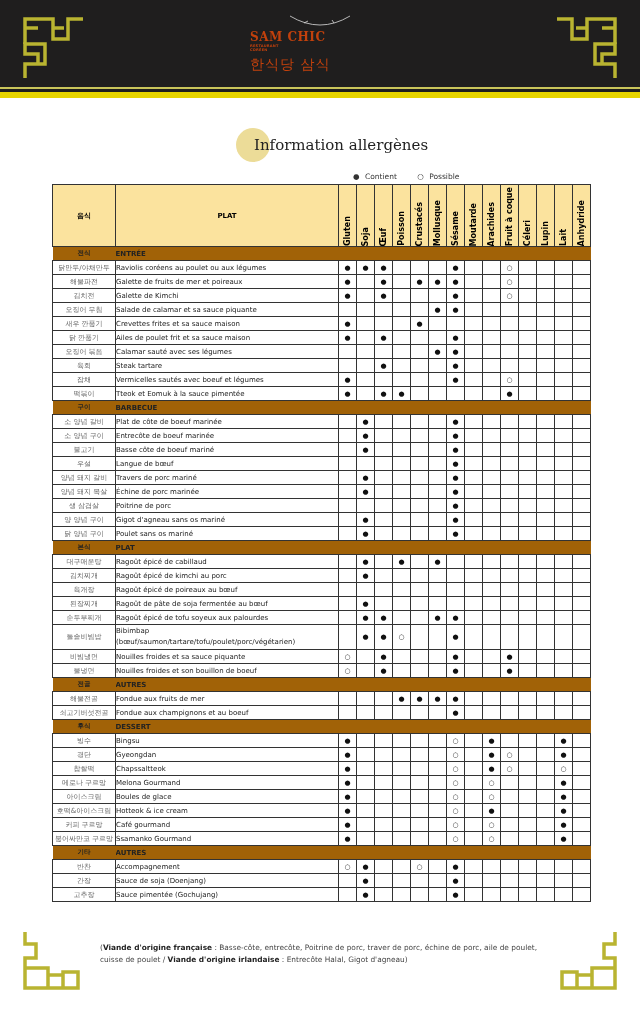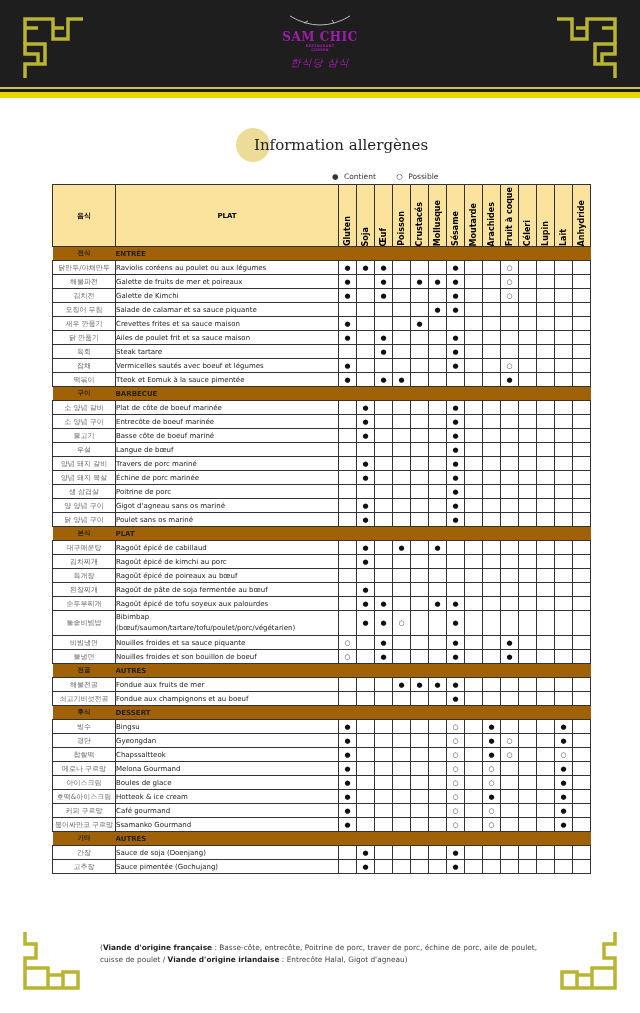--- a/index.html
+++ b/index.html
@@ -2,29 +2,29 @@
 <html><head>
 <meta charset="utf-8">
 <style>
   html, body { margin:0; padding:0; }
   body { width:640px; height:1013px; background:#ffffff; position:relative; overflow:hidden; font-family:"DejaVu Sans", sans-serif; }
   .header { position:absolute; left:0; top:0; width:640px; height:87px; background:#1f1e1e; }
   .hline1 { position:absolute; left:0; top:87px; width:640px; height:2px; background:#c9c45a; }
   .hline2 { position:absolute; left:0; top:89px; width:640px; height:3px; background:#1f1e1e; }
   .hline3 { position:absolute; left:0; top:92px; width:640px; height:6px; background:#e7d400; }
   .corner { position:absolute; }
-  .logo { position:absolute; left:250px; top:14px; width:140px; text-align:center; color:#a21caf; }
+  .logo { position:absolute; left:250px; top:14px; width:140px; text-align:left; color:#c2410c; }
   .logo .arc { display:block; margin:0 auto; }
   .logo .name { font-family:"DejaVu Serif", serif; font-weight:bold; font-size:12px; letter-spacing:0.5px; margin-top:2px; }
   .logo .sub { font-size:3.6px; font-weight:bold; line-height:4px; letter-spacing:0.2px; }
-  .logo .kr { font-size:10px; margin-top:4px; letter-spacing:1px;font-style:italic; }
+  .logo .kr { font-size:14px; margin-top:4px; letter-spacing:1px; }
   .title-wrap { position:absolute; left:236px; top:128px; height:34px; }
   .title-circle { position:absolute; left:0; top:0; width:34px; height:34px; border-radius:50%; background:#ecdc98; }
   .title { position:absolute; left:18px; top:8px; white-space:nowrap; font-family:"DejaVu Serif", serif; font-size:15px; color:#222; }
-  .legend { position:absolute; left:332px; top:172px; font-size:7.5px; color:#333; white-space:nowrap; }
+  .legend { position:absolute; left:353px; top:172px; font-size:7.5px; color:#333; white-space:nowrap; }
   .legend span { margin-right:3px; }
   table.allergen { position:absolute; left:52px; top:184px; border-collapse:collapse; table-layout:fixed; font-family:"DejaVu Sans", sans-serif; }
   table.allergen td, table.allergen th { border:1px solid #333; padding:0; font-size:7px; height:13px; overflow:hidden; white-space:nowrap; }
   th.hd { background:#fbe39e; font-weight:bold; height:66px; font-size:7px; }
   th.allg { width:17px; background:#fbe39e; vertical-align:bottom; }
   th.allg div { writing-mode:vertical-rl; transform:rotate(180deg); font-size:8px; font-weight:bold; margin:0 auto; padding-bottom:2px; }
   td.kr { width:62px; text-align:center; color:#666; font-size:6px; }
   td.fr { width:222px; padding-left:3px; color:#222; font-size:7.2px; }
   td.mk { text-align:center; font-size:7px; color:#111; }
   tr.sec td { background:#a16207; border-left:none; border-right:none; font-weight:bold; color:#222; }
@@ -251,20 +251,38 @@
         <td class="mk">●</td>
         <td class="mk"></td>
         <td class="mk"></td>
         <td class="mk"></td>
         <td class="mk"></td>
         <td class="mk"></td>
         <td class="mk"></td>
         <td class="mk"></td>
       </tr>
       <tr>
+        <td class="kr">오징어 볶음</td>
+        <td class="fr"><span>Calamar sauté avec ses légumes</span></td>
+        <td class="mk"></td>
+        <td class="mk"></td>
+        <td class="mk"></td>
+        <td class="mk"></td>
+        <td class="mk"></td>
+        <td class="mk">●</td>
+        <td class="mk">●</td>
+        <td class="mk"></td>
+        <td class="mk"></td>
+        <td class="mk"></td>
+        <td class="mk"></td>
+        <td class="mk"></td>
+        <td class="mk"></td>
+        <td class="mk"></td>
+      </tr>
+      <tr>
         <td class="kr">육회</td>
         <td class="fr"><span>Steak tartare</span></td>
         <td class="mk"></td>
         <td class="mk"></td>
         <td class="mk">●</td>
         <td class="mk"></td>
         <td class="mk"></td>
         <td class="mk"></td>
         <td class="mk">●</td>
         <td class="mk"></td>
@@ -809,20 +827,38 @@
         <td class="mk">○</td>
         <td class="mk"></td>
         <td class="mk"></td>
         <td class="mk"></td>
         <td class="mk">●</td>
         <td class="mk"></td>
       </tr>
       <tr class="sec">
         <td class="kr">기타</td>
         <td class="fr" colspan="15">AUTRES</td>
+      </tr>
+      <tr>
+        <td class="kr">반찬</td>
+        <td class="fr"><span>Accompagnement</span></td>
+        <td class="mk">○</td>
+        <td class="mk">●</td>
+        <td class="mk"></td>
+        <td class="mk"></td>
+        <td class="mk">○</td>
+        <td class="mk"></td>
+        <td class="mk">●</td>
+        <td class="mk"></td>
+        <td class="mk"></td>
+        <td class="mk"></td>
+        <td class="mk"></td>
+        <td class="mk"></td>
+        <td class="mk"></td>
+        <td class="mk"></td>
       </tr>
       <tr>
         <td class="kr">간장</td>
         <td class="fr"><span>Sauce de soja (Doenjang)</span></td>
         <td class="mk"></td>
         <td class="mk">●</td>
         <td class="mk"></td>
         <td class="mk"></td>
         <td class="mk"></td>
         <td class="mk"></td>

